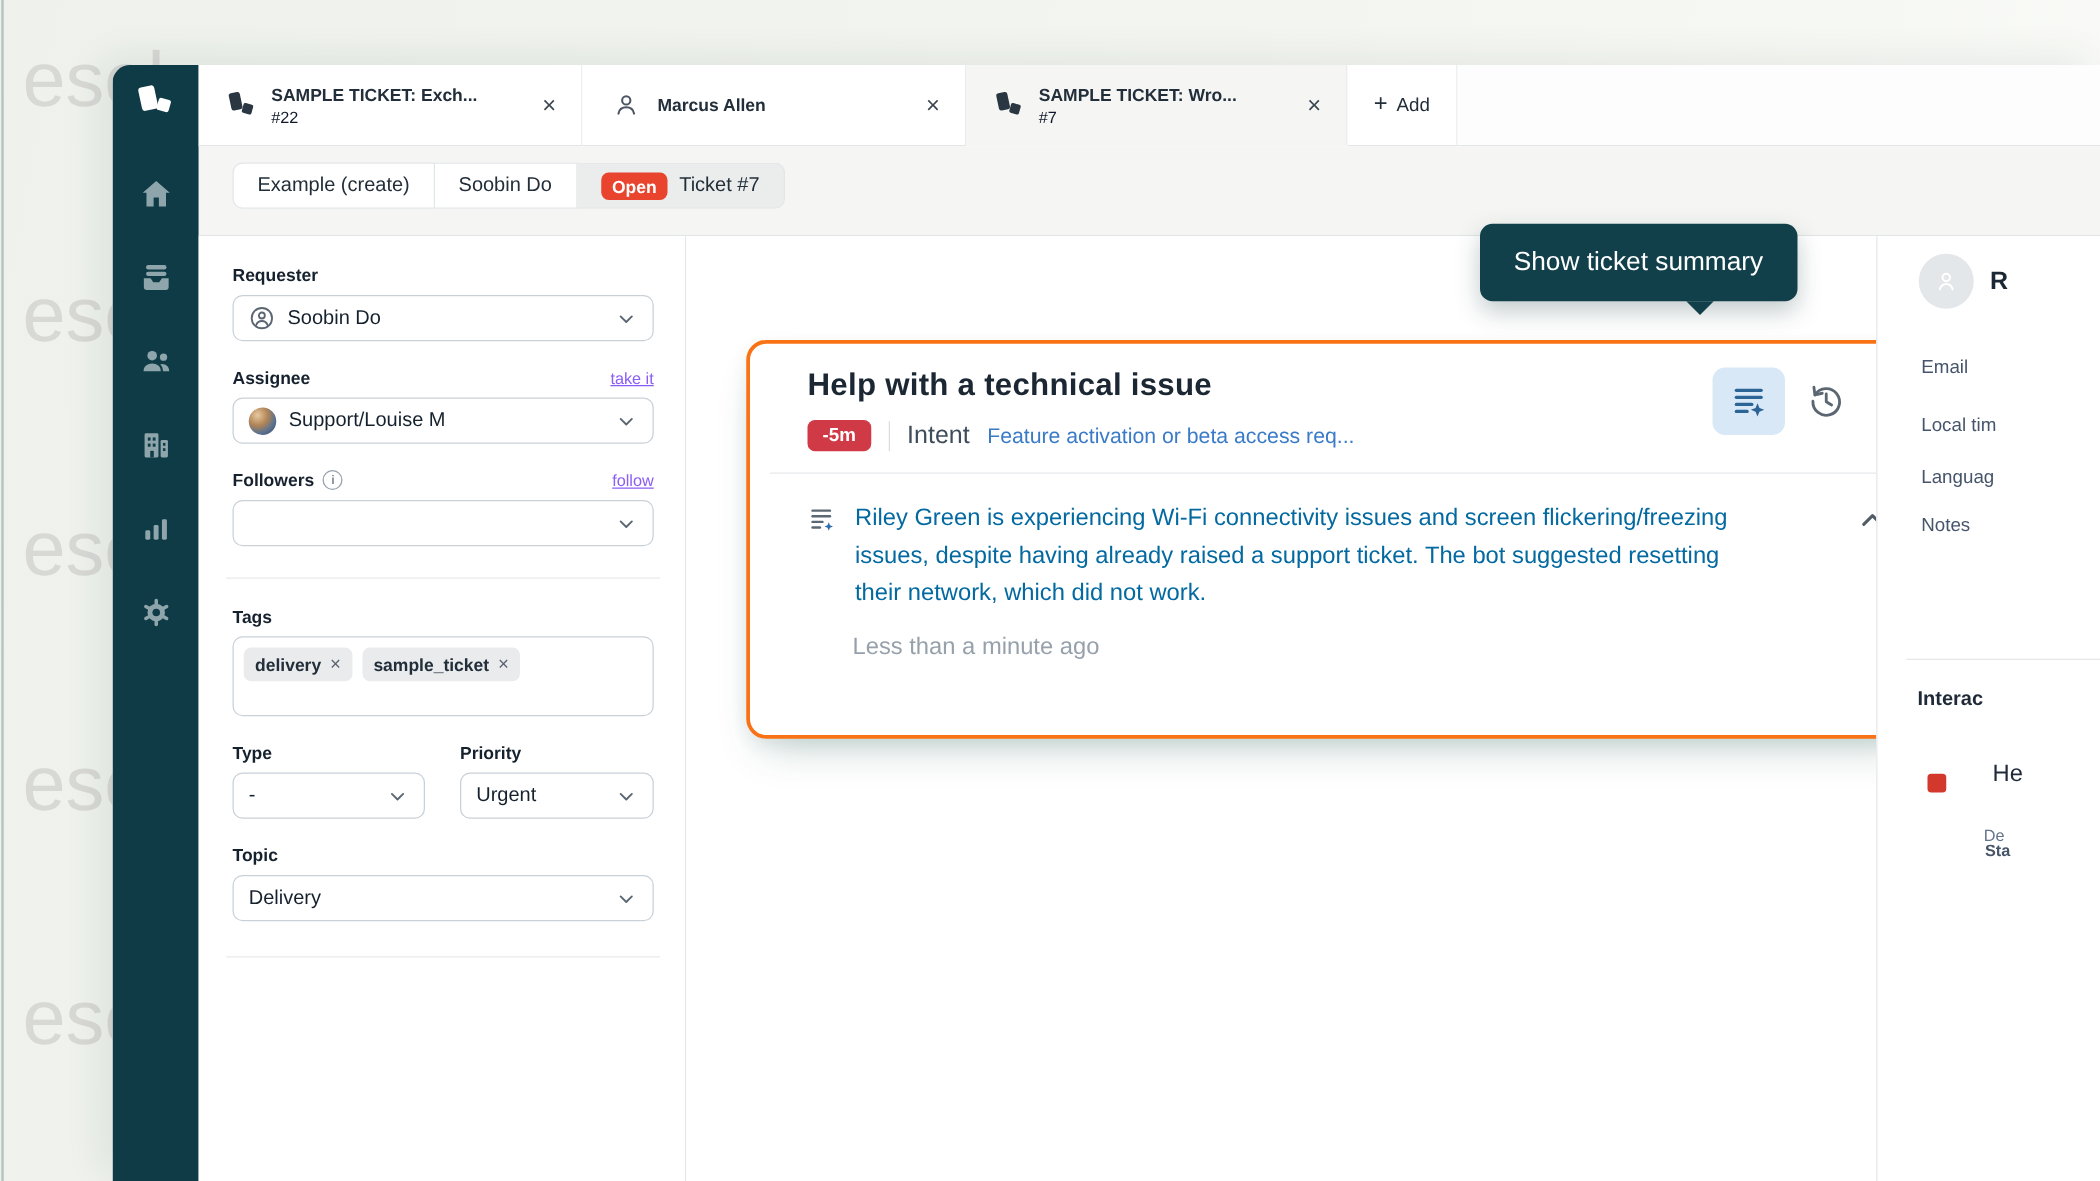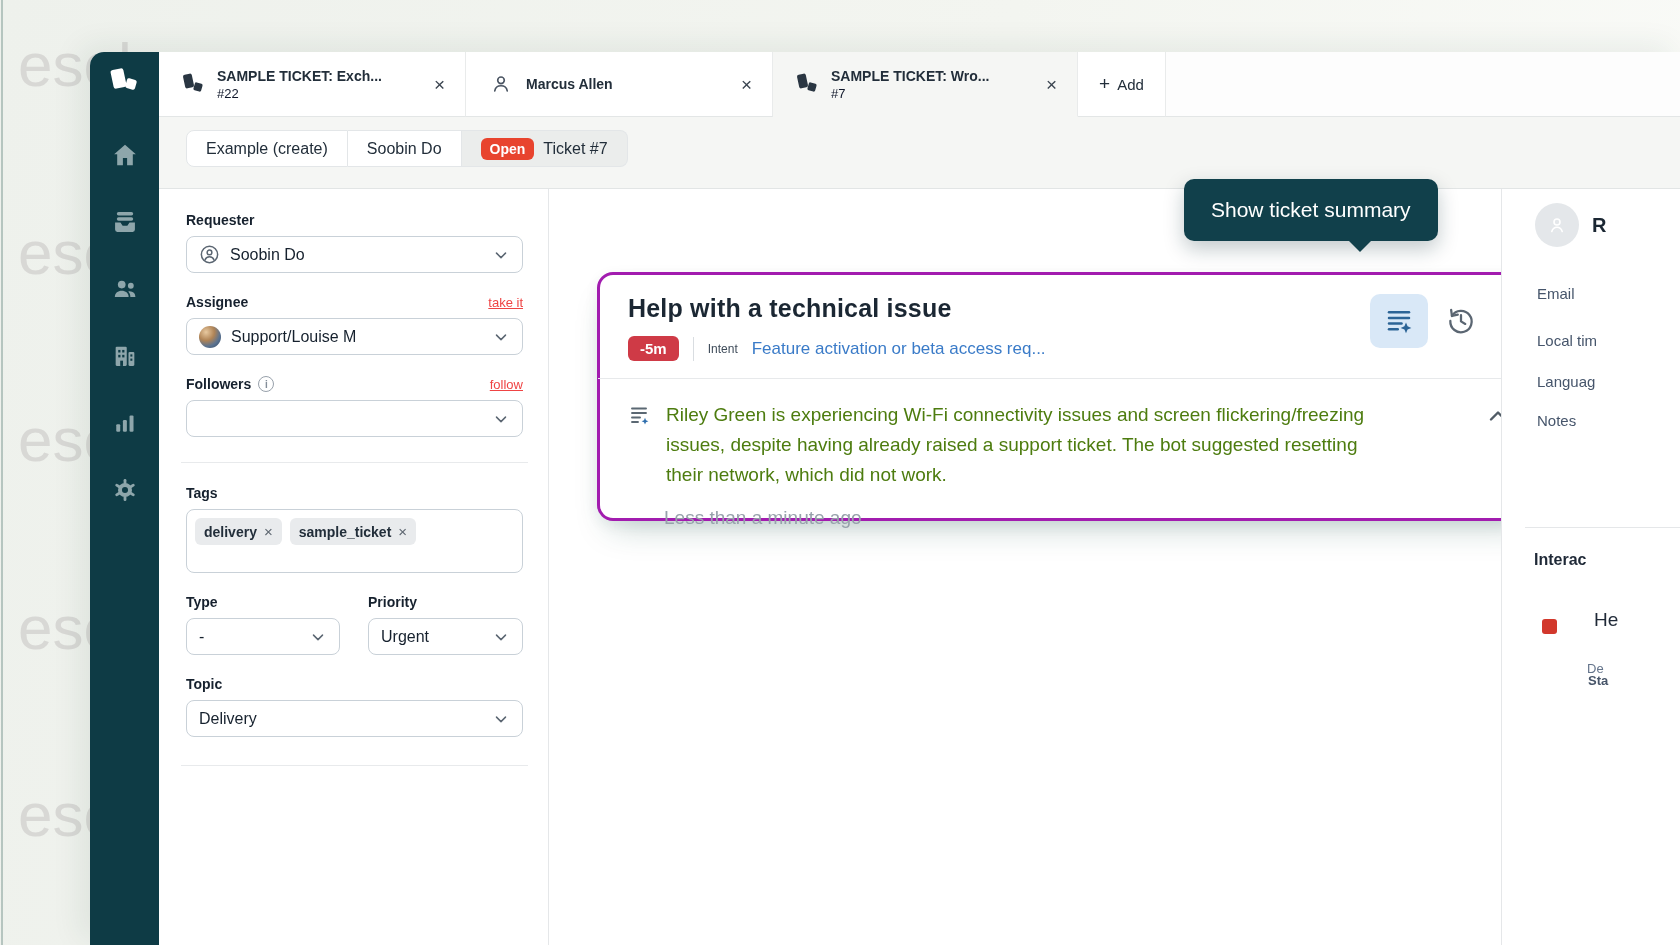--- a/index.html
+++ b/index.html
@@ -50,58 +50,58 @@
   .crumb.active { background:#ebedec; }
   .open-badge { background:#e8442e; color:#fff; font-size:14px; font-weight:700; padding:3px 9px; border-radius:6px; margin-right:9px; }
 
   
   .content { position:absolute; left:69px; top:137px; right:0; bottom:0; background:#fff; }
 
   
   .fields-panel { position:absolute; left:0; top:0; bottom:0; width:390px; border-right:1px solid #e5e7e9; padding:23px 25px 0 27px; background:#fff; }
   .f-label-row { display:flex; align-items:center; justify-content:space-between; margin-bottom:8px; }
   .f-label { font-size:14px; font-weight:700; color:#16212e; display:flex; align-items:center; gap:7px; }
-  .f-link { font-size:13px; color:#ef4444; text-decoration:underline; cursor:pointer; }
+  .f-link { font-size:13px; color:#8b5cf6; text-decoration:underline; cursor:pointer; }
   .select { height:37px; border:1px solid #c9d1d8; border-radius:8px; display:flex; align-items:center; padding:0 12px; gap:10px; background:#fff; cursor:pointer; }
   .select-value { font-size:16px; color:#16212e; flex:1; white-space:nowrap; overflow:hidden; }
   .select .chev { flex:none; }
   .f-group { margin-bottom:21px; }
   .info-icon { width:16px; height:16px; border:1.4px solid #98a1ab; border-radius:50%; color:#848e99; font-size:10px; font-weight:700; display:inline-flex; align-items:center; justify-content:center; font-style:normal; }
   .panel-divider { border:none; border-top:1px solid #e8eaec; margin:25px -5px 22px -5px; }
   .mini-avatar { width:22px; height:22px; border-radius:50%; flex:none;
       background:radial-gradient(circle at 32% 28%, #e8c9a0 0%, #b08456 38%, #5a7290 66%, #32455e 100%); }
   .tags-box { min-height:64px; border:1px solid #c9d1d8; border-radius:8px; padding:8px; display:flex; align-items:flex-start; gap:8px; cursor:text; }
   .chip { background:#e9ebed; border-radius:6px; padding:5px 9px; font-size:14px; font-weight:600; color:#222e3a; display:flex; align-items:center; gap:7px; cursor:pointer; }
   .chip-x { color:#5d6670; font-size:15px; font-weight:400; cursor:pointer; }
   .two-col { display:flex; gap:28px; }
   .col-type { width:154px; }
   .col-priority { flex:1; }
 
   
   .thread { position:absolute; left:390px; top:0; bottom:0; right:179px; background:#fff; }
   .tooltip { position:absolute; left:1025px; top:-10px; height:62px; background:#11404b; border-radius:10px; color:#fff; font-size:21px; display:flex; align-items:center; padding:0 27px; z-index:5; box-shadow:0 8px 20px rgba(10,45,52,.25); white-space:nowrap; }
   .tooltip::after { content:""; position:absolute; left:165px; bottom:-11px; border:11px solid transparent; border-top-color:#11404b; border-bottom-width:0; }
 
-  .card { position:absolute; left:438px; top:83px; width:944px; height:249px; background:#fff;
-          border:3px solid #a21caf; border-radius:16px; padding:19px 26px 0 28px;
+  .card { position:absolute; left:438px; top:83px; width:944px; height:319px; background:#fff;
+          border:3px solid #f97316; border-radius:16px; padding:19px 26px 0 46px;
           box-shadow:0 18px 34px -14px rgba(17,74,66,.28), 0 4px 14px rgba(17,74,66,.07); }
   .card-head { display:flex; align-items:flex-start; }
   .card-title { font-size:25px; font-weight:700; color:#1b2733; letter-spacing:.2px; }
   .meta-row { display:flex; align-items:center; gap:14px; margin-top:13px; }
   .sla-badge { background:#cf3a46; color:#fff; font-size:15px; font-weight:700; padding:4px 12px; border-radius:6px; }
   .vsep { width:1px; height:24px; background:#d9dde1; }
-  .intent-label { font-size:12px; color:#3f4c5a;text-align:center; }
+  .intent-label { font-size:20px; color:#3f4c5a;text-align:center; }
   .intent-link { font-size:17px; color:#3a7bc8; cursor:pointer; white-space:nowrap;text-align:right; }
   .card-actions { margin-left:auto; display:flex; align-items:flex-start; gap:17px; }
   .summary-btn { width:58px; height:54px; border:none; background:#d9e8f7; border-radius:10px; display:flex; align-items:center; justify-content:center; cursor:pointer; }
   .icon-btn { border:none; background:none; cursor:pointer; padding:0; display:flex; align-items:center; justify-content:center; height:54px; }
   .kebab { font-size:23px; color:#3f4a55; line-height:1; letter-spacing:0; width:18px; text-align:center; }
   .card-divider { border:none; border-top:1px solid #e7e9eb; margin:17px -26px 0 -30px; }
   .card-body { display:flex; gap:14px; padding-top:21px; }
-  .summary-text { font-size:19px; line-height:30px; color:#4d7c0f; max-width:712px; }
+  .summary-text { font-size:19px; line-height:30px; color:#0369a1; max-width:712px; }
   .body-chevron { margin-left:auto; cursor:pointer; margin-top:2px; }
   .card-timestamp { margin-left:36px; margin-top:17px; font-size:19px; color:#97a1ab; }
 
   
   .right-panel { position:absolute; right:0; top:0; bottom:0; width:179px; border-left:1px solid #e5e7e9; background:#fff; }
   .rp-avatar { position:absolute; left:33px; top:14px; width:44px; height:44px; border-radius:50%; background:#e4e7ea; display:flex; align-items:center; justify-content:center; }
   .rp-name { position:absolute; left:90px; top:25px; font-size:20px; font-weight:700; color:#1b2733; white-space:nowrap; }
   .rp-field { position:absolute; left:35px; font-size:15px; color:#46556b; white-space:nowrap; }
   .rp-divider { position:absolute; left:23px; right:0; top:338px; border-top:1px solid #e5e7e9; }
   .rp-section { position:absolute; left:32px; top:362px; font-size:16px; font-weight:700; color:#1f2937; white-space:nowrap; }

